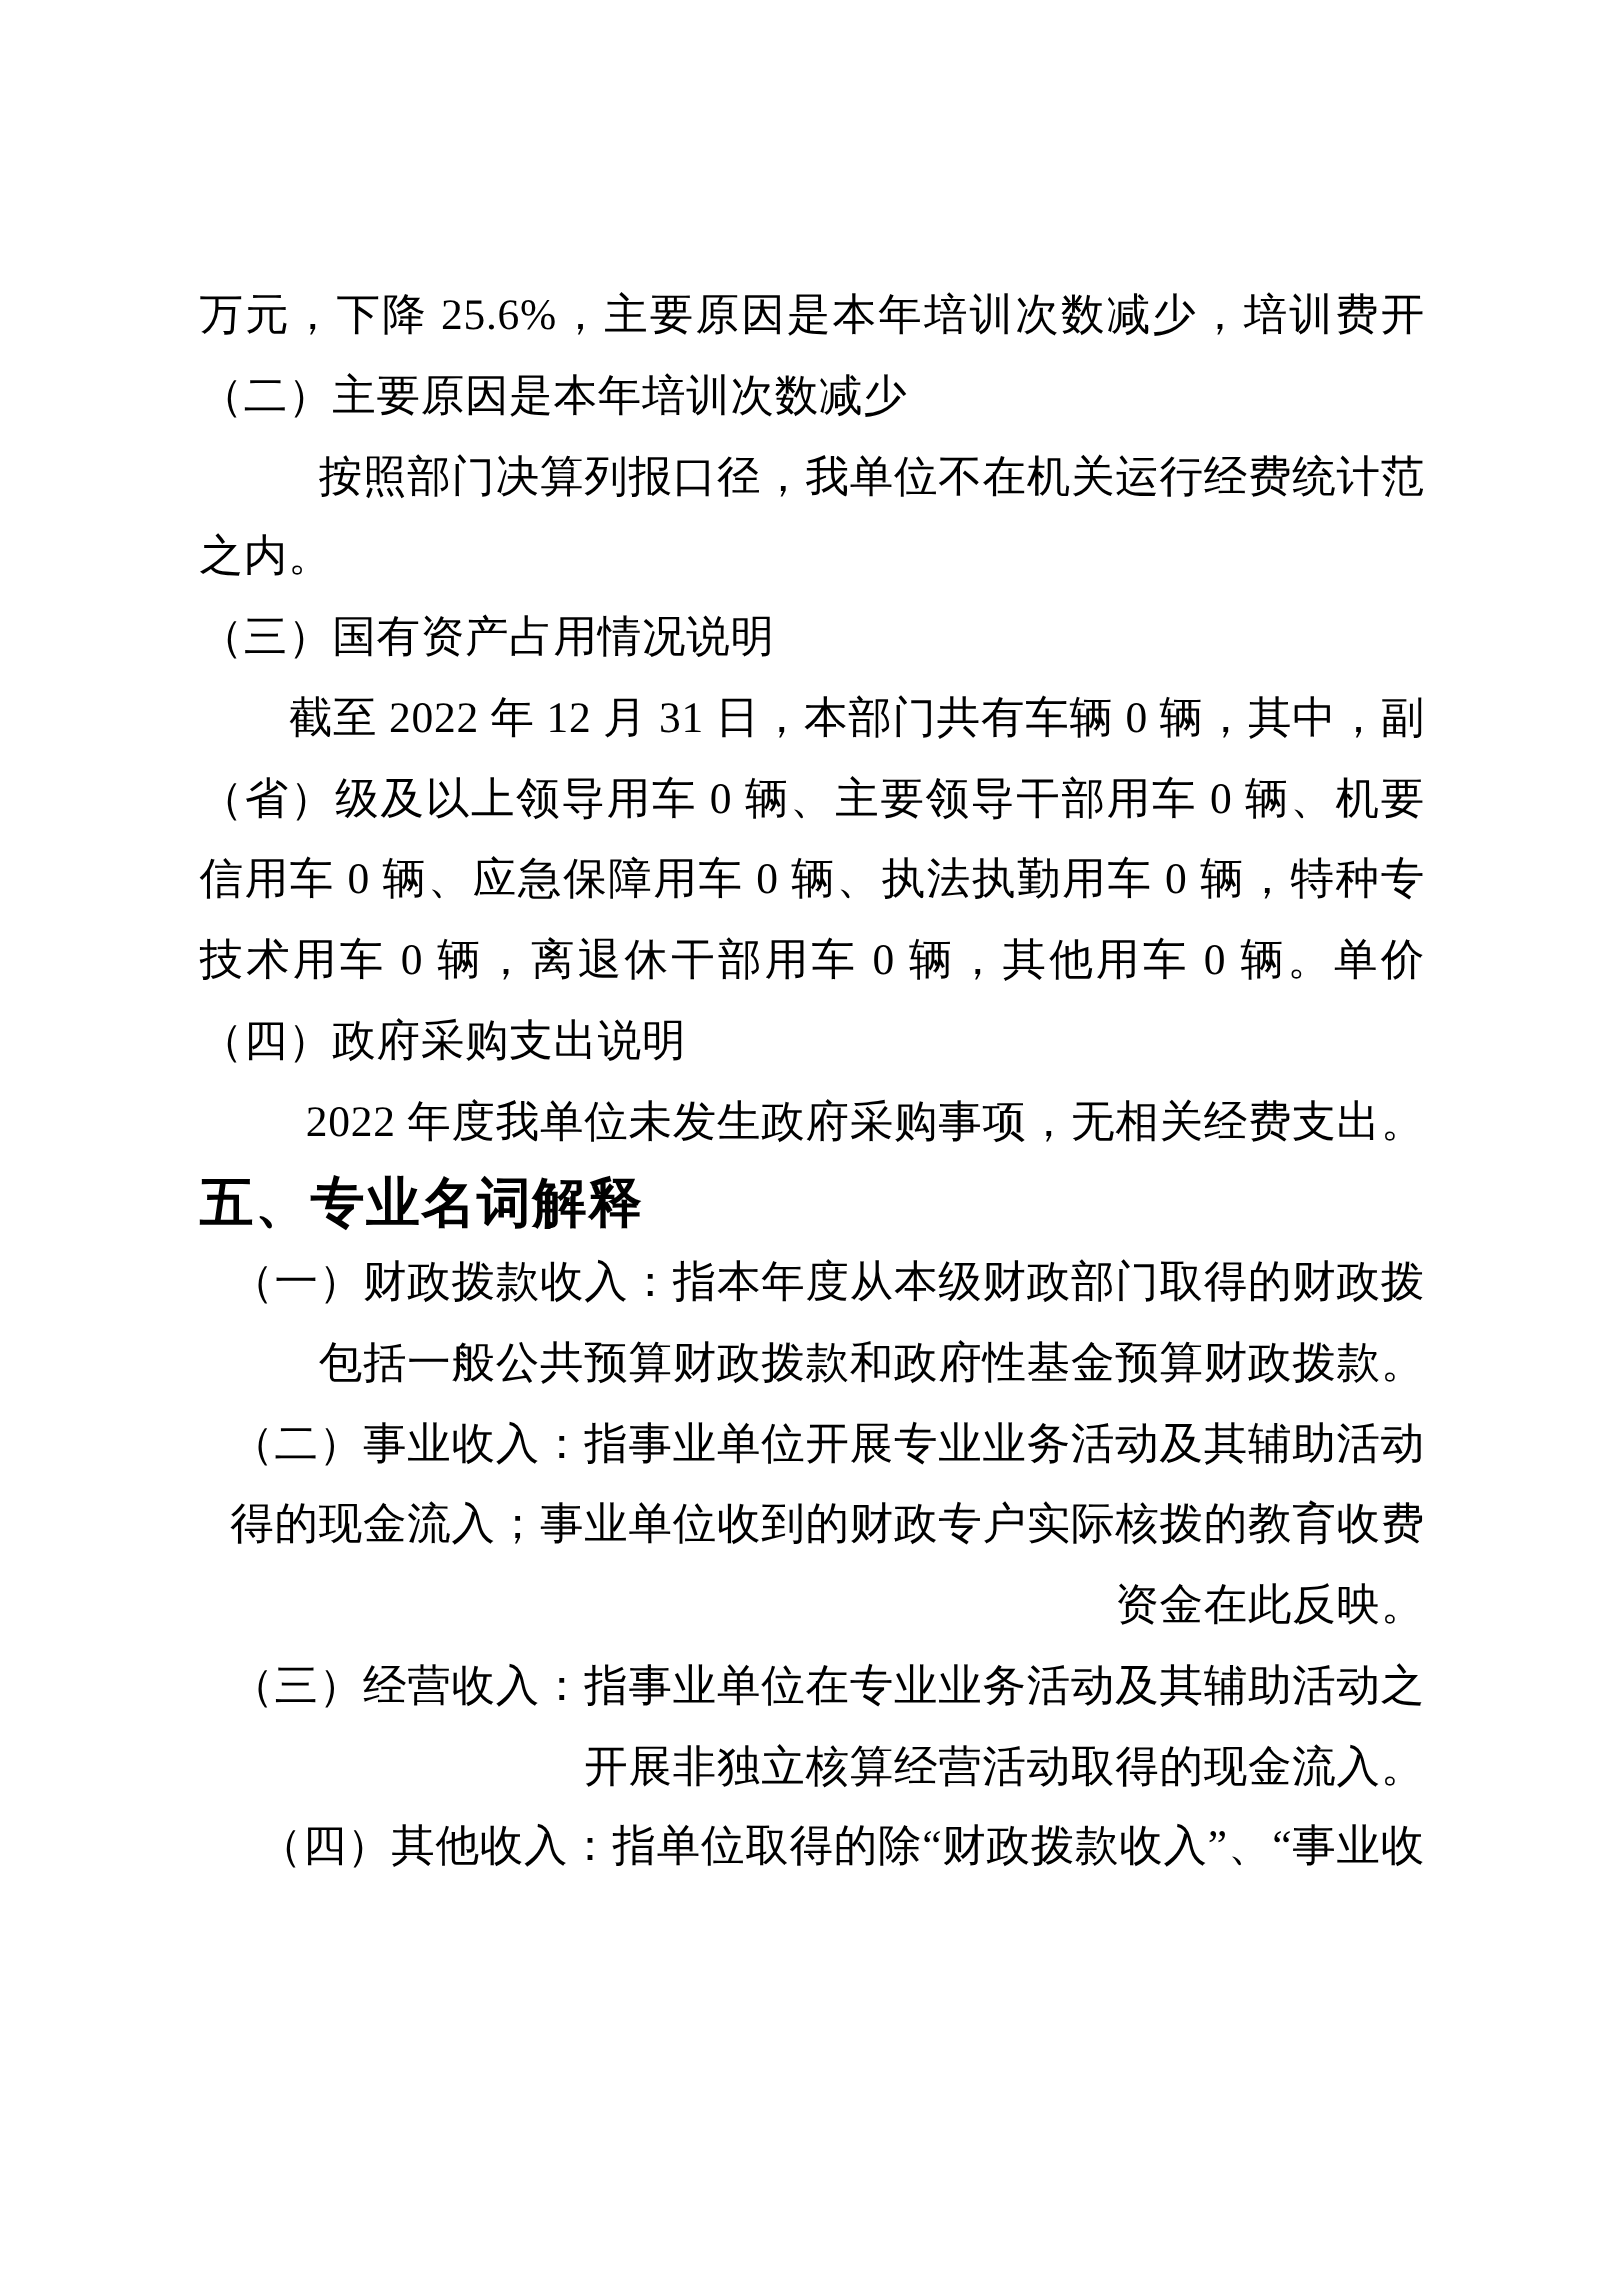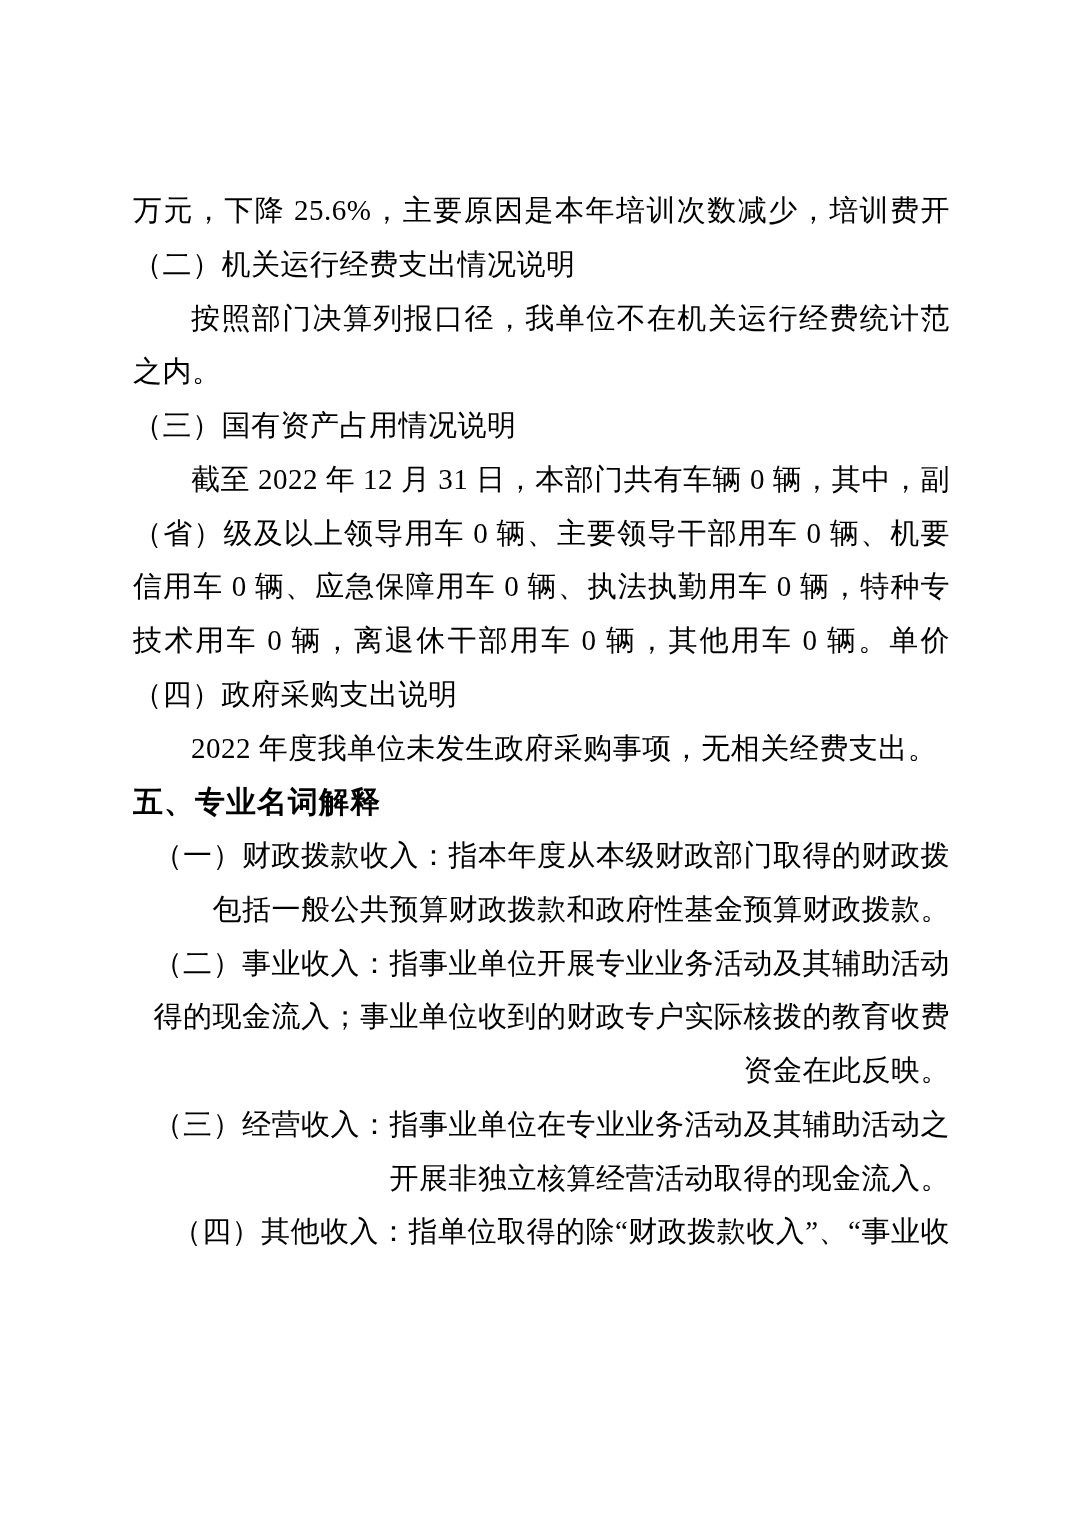--- a/index.html
+++ b/index.html
@@ -27,41 +27,41 @@
     text-align: left;
     letter-spacing: 0.5px;
   }
   
   .line.just {
     text-align: justify;
     text-align-last: justify;
     text-justify: inter-character;
   }
   
-  .line.ind { text-indent: 58px; }
+  .line.ind { text-indent: 58px; text-align: right; }
   
   .line.body { font-weight: 400; }
   
   .line.subheading { font-weight: 500; }
   
   .line.term { font-weight: 400; text-align: right; }
   
   .line.heading {
     font-family: "Liberation Sans", "DejaVu Sans", sans-serif;
     font-weight: 700;
-    font-size: 30px;
+    font-size: 36px;
     letter-spacing: 1px;
   }
 </style>
 </head>
 <body style="background: rgb(255, 255, 255); color: rgb(0, 0, 0);">
 
 <div class="page">
     <div class="line body just">万元，下降 25.6%，主要原因是本年培训次数减少，培训费开支</div>
-    <div class="line subheading">（二）机关运行经费支出情况说明</div>
+    <div class="line subheading">（二）主要原因是本年培训次数减少</div>
     <div class="line body just ind">按照部门决算列报口径，我单位不在机关运行经费统计范围</div>
     <div class="line body">之内。</div>
     <div class="line subheading">（三）国有资产占用情况说明</div>
     <div class="line body just ind">截至 2022 年 12 月 31 日，本部门共有车辆 0 辆，其中，副部</div>
     <div class="line body just">（省）级及以上领导用车 0 辆、主要领导干部用车 0 辆、机要通</div>
     <div class="line body just">信用车 0 辆、应急保障用车 0 辆、执法执勤用车 0 辆，特种专业</div>
     <div class="line body just">技术用车 0 辆，离退休干部用车 0 辆，其他用车 0 辆。单价 100</div>
     <div class="line subheading">（四）政府采购支出说明</div>
     <div class="line body ind">2022 年度我单位未发生政府采购事项，无相关经费支出。</div>
     <div class="line heading">五、专业名词解释</div>

